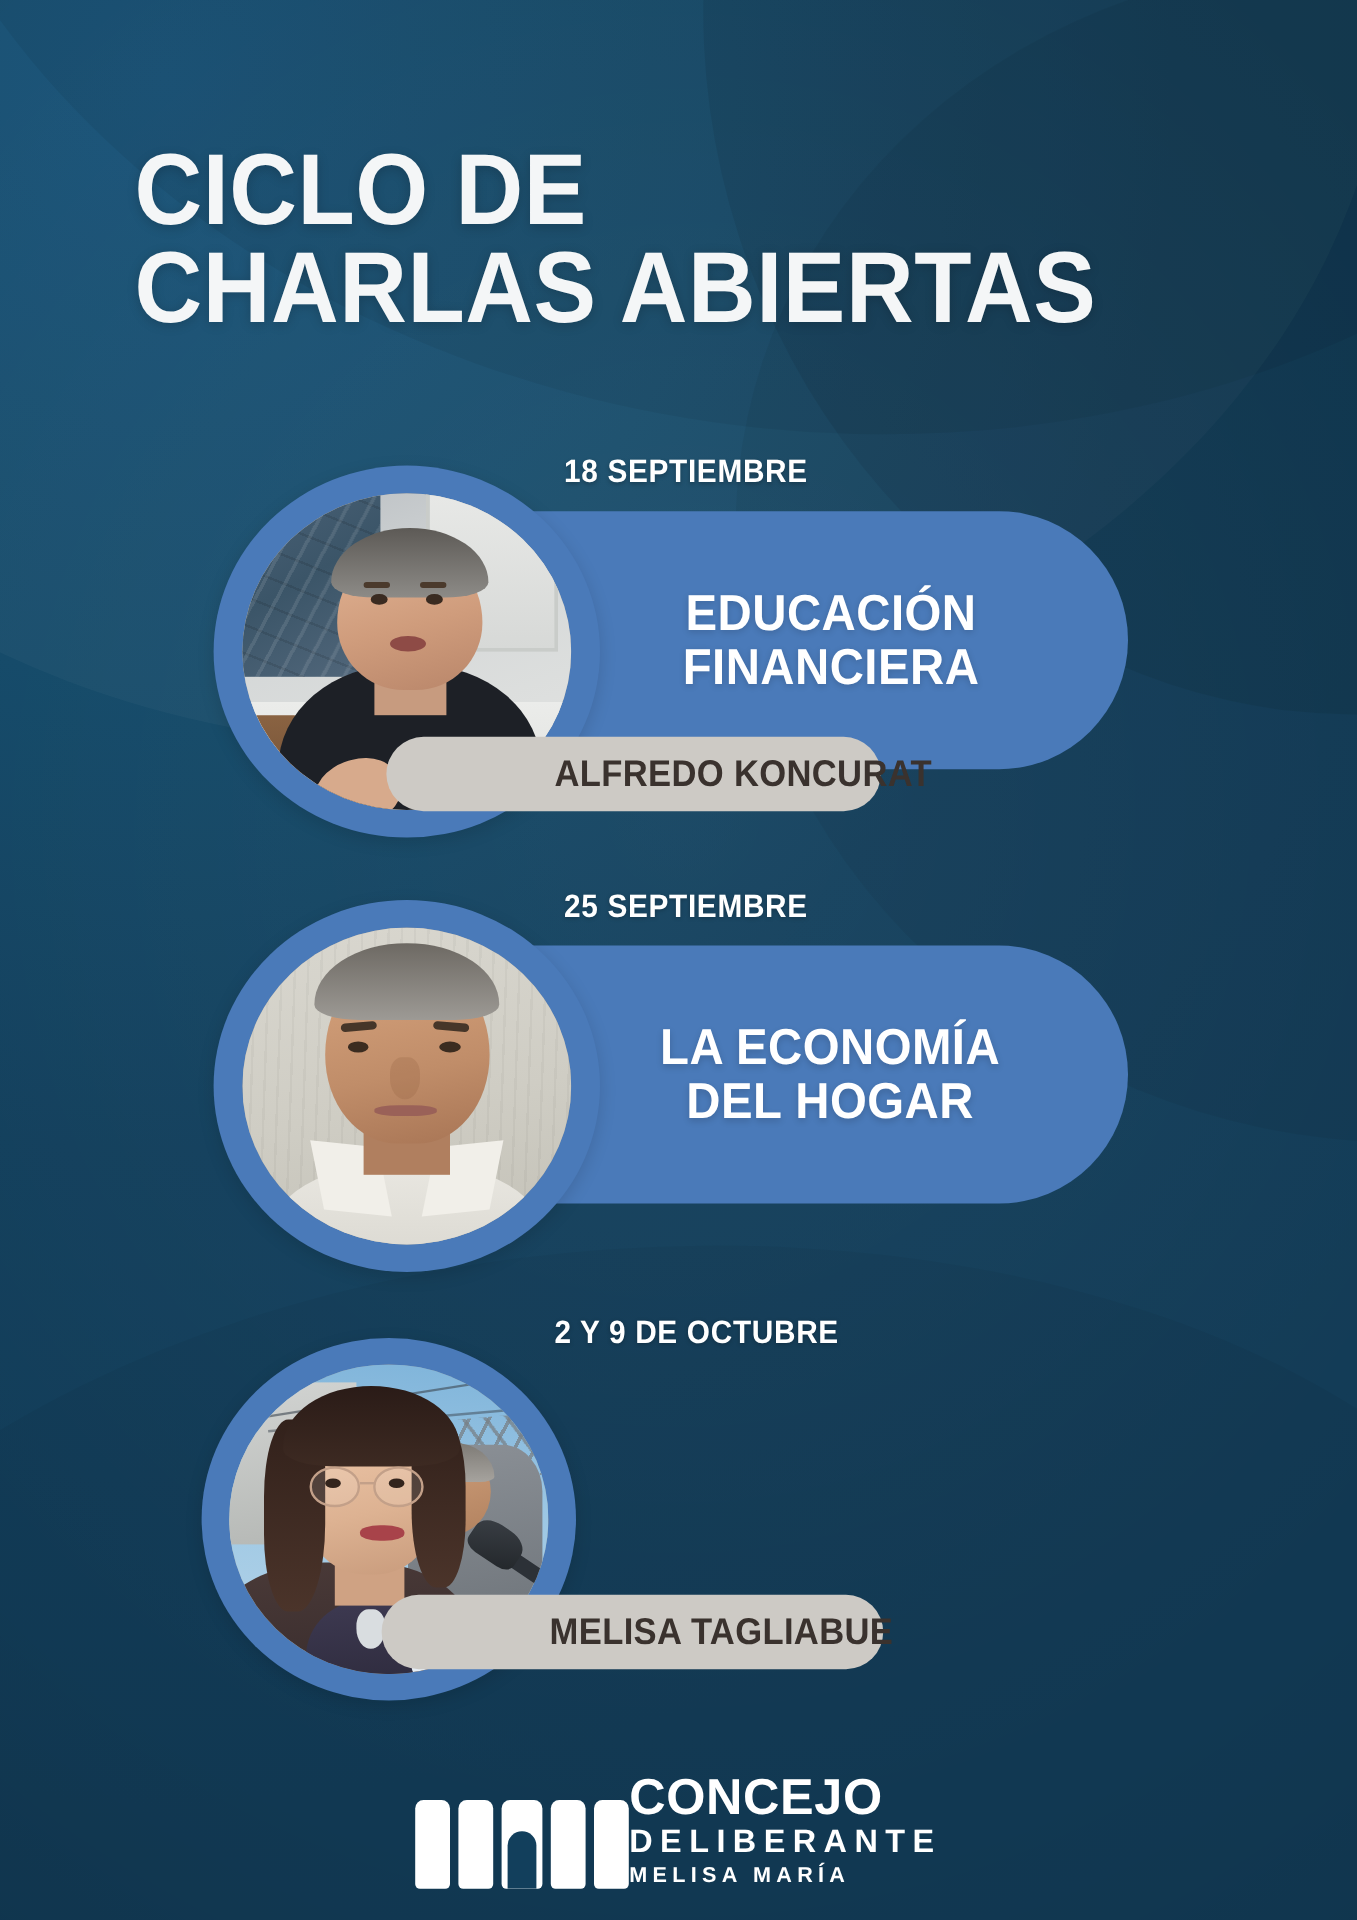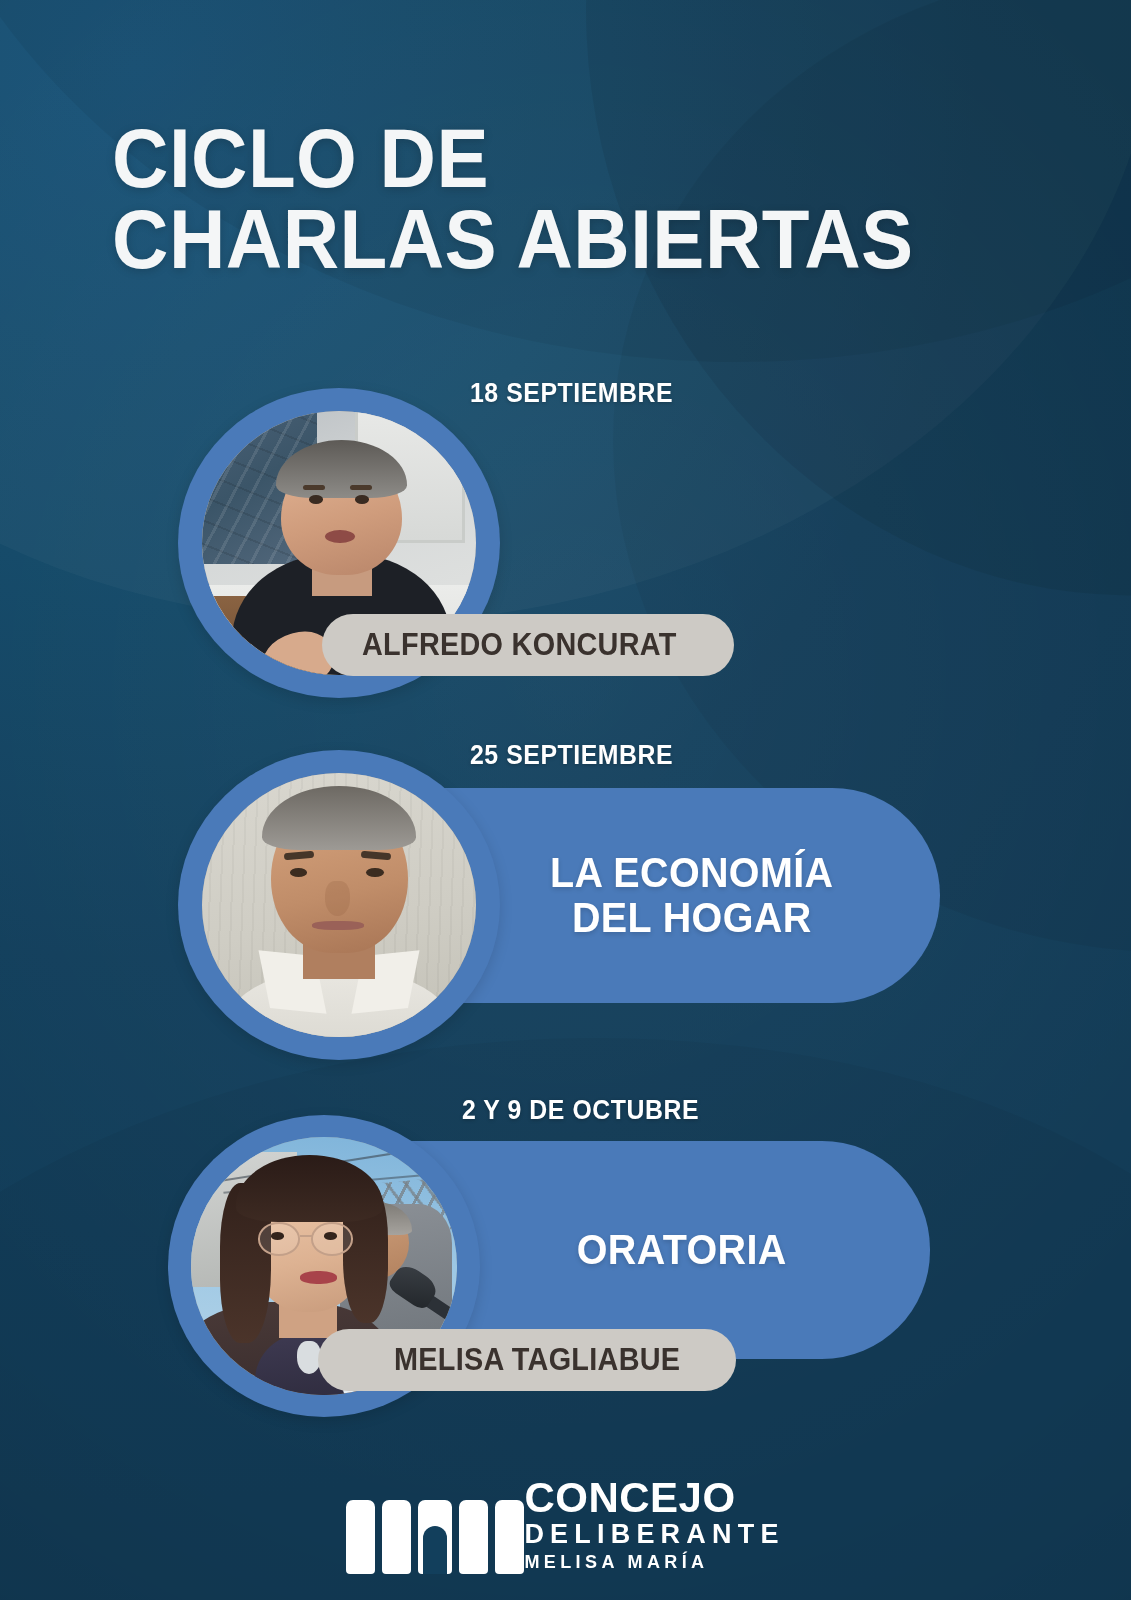--- a/index.html
+++ b/index.html
@@ -154,21 +154,20 @@
   
   .speaker-pill{
     position:absolute;
     left:330px; top:248px;
     height:62px;
     background:#cdcac5;
     border-radius:40px;
     display:flex; align-items:center;
     padding:0 34px 0 140px;
     z-index:5;
-    justify-content:flex-end;
   }
   .card.c1 .speaker-pill{ left:322px; top:254px; width:412px; }
   .card.c2 .speaker-pill{ left:330px; top:250px; width:406px; }
   .card.c3 .speaker-pill{ left:318px; top:246px; width:418px; }
 
   .speaker-name{
     color:#3a322e;
     font-weight:600;
     font-size:31px;
     letter-spacing:0.3px;
@@ -342,20 +341,24 @@
   <div class="vig"></div>
 
   <div class="headline">
     <span class="l1">CICLO DE</span>
     <span class="l2">CHARLAS ABIERTAS</span>
   </div>
 
   <div class="card c1">
     <div class="date-label">18 SEPTIEMBRE</div>
 
+    <div class="title-pill">
+      <div class="talk-title">EDUCACIÓN
+FINANCIERA</div>
+    </div>
 
     <div class="photo-ring">
       <div class="photo">
         <div class="ph">
           <div class="p1-bg"></div>
           <div class="p1-win"></div>
           <div class="p1-frame"></div>
           <div class="p1-wall"></div>
           <div class="p1-chair"></div>
           <div class="p1-body"></div>
@@ -403,23 +406,20 @@
           <div class="p2-mouth"></div>
         </div>
       </div>
     </div>
 
   </div>
 
   <div class="card c3">
     <div class="date-label">2 Y 9 DE OCTUBRE</div>
 
-    <div class="title-pill">
-      <div class="talk-title">ORATORIA</div>
-    </div>
 
     <div class="photo-ring">
       <div class="photo">
         <div class="ph">
           <div class="p3-sky"></div>
           <div class="p3-bld"></div>
           <div class="p3-bld2"></div>
           <div class="p3-truss"></div>
           <div class="p3-wire"></div>
           <div class="p3-wire2"></div>

